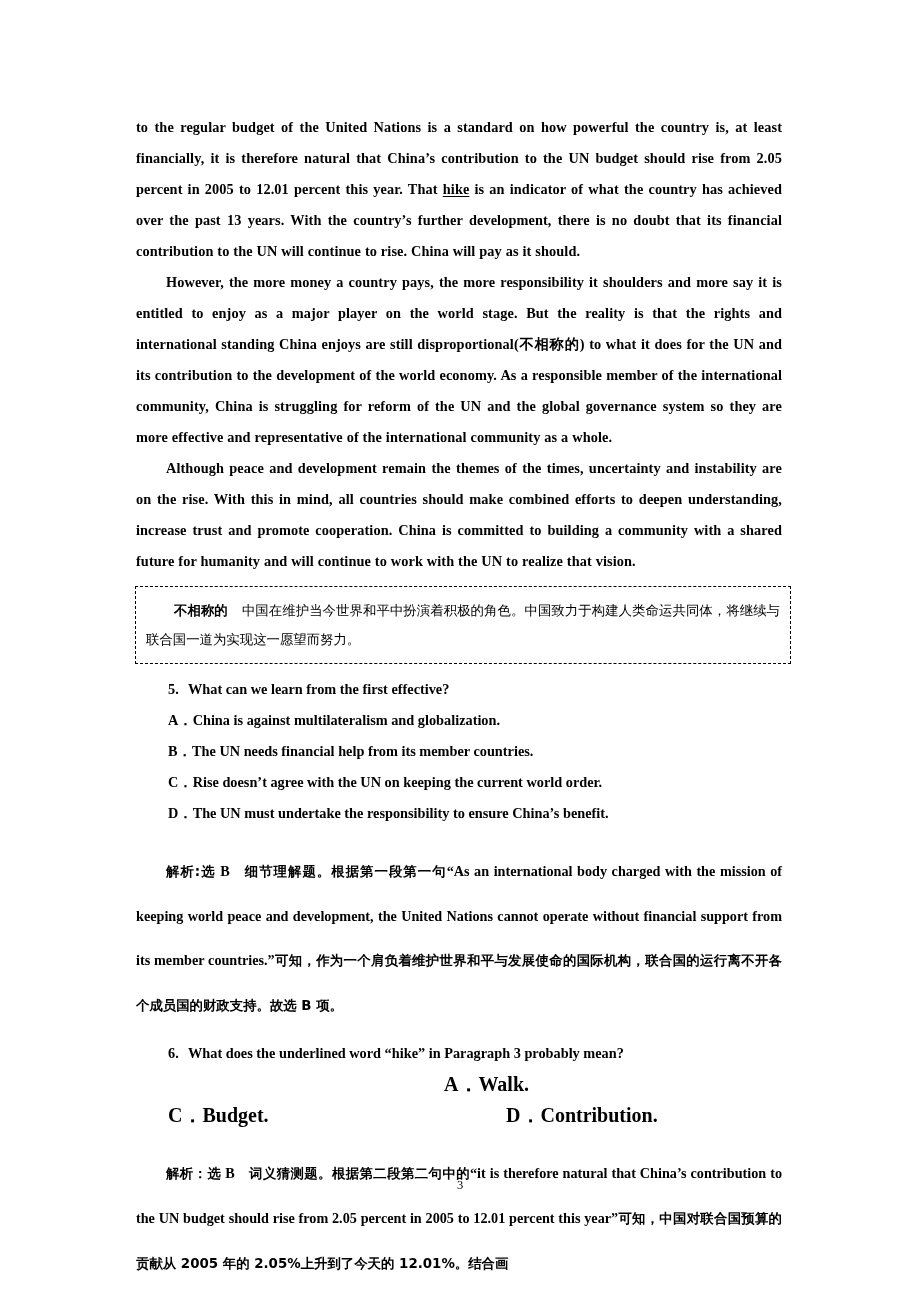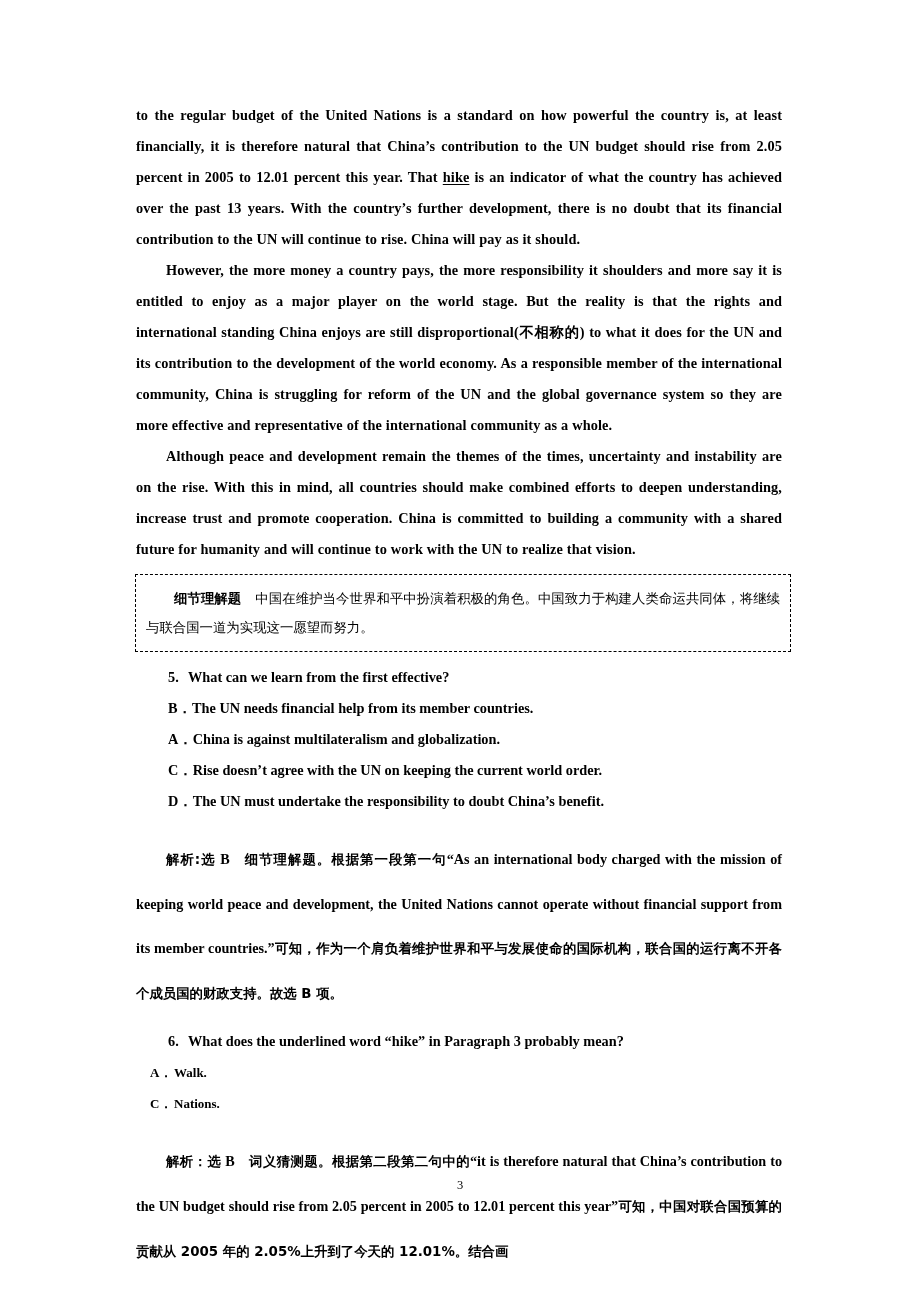--- a/index.html
+++ b/index.html
@@ -12,21 +12,21 @@
     width: 920px;
     height: 1302px;
     background: #ffffff;
     overflow: hidden;
     font-family: "Liberation Serif", "DejaVu Serif", serif;
     color: #000000;
   }
   .content {
     position: absolute;
     left: 136px;
-    top: 100px;
+    top: 112px;
     width: 646px;
   }
   p.body-par {
     margin: 0;
     font-size: 14.3px;
     font-weight: bold;
     line-height: 31px;
     text-align: justify;
     text-justify: inter-word;
     letter-spacing: 0.1px;
@@ -85,25 +85,26 @@
     font-size: 14.3px;
     font-weight: bold;
     line-height: 31px;
     position: relative;
   }
   .opt .lbl {
     display: inline-block;
     min-width: 24px;
   }
   .opt-row {
-    margin: 0 0 0 14px;
-    font-size: 13px;
+    margin: 0 0 0 32px;
+    font-size: 20px;
     font-weight: bold;
     line-height: 31px;
     display: flex;
+    justify-content: flex-end;
   }
   .opt-row .cell-a {
     width: 338px;
     flex: 0 0 338px;
   }
   .opt-row .cell-b {
     flex: 1 1 auto;
   }
   .opt-row .lbl {
     display: inline-block;
@@ -148,42 +149,43 @@
 <div class="page">
   <div class="content">
 
     <p class="body-par"><span>to the regular budget of the United Nations is a standard on how powerful the country is, at least financially, it is therefore natural that China’s contribution to the UN budget should rise from 2.05 percent in 2005 to 12.01 percent this year. That </span><span class="u-hike">hike</span><span> is an indicator of what the country has achieved over the past 13 years. With the country’s further development, there is no doubt that its financial contribution to the UN will continue to rise. China will pay as it should.</span></p>
 
     <p class="body-par indent">However, the more money a country pays, the more responsibility it shoulders and more say it is entitled to enjoy as a major player on the world stage. But the reality is that the rights and international standing China enjoys are still disproportional(不相称的) to what it does for the UN and its contribution to the development of the world economy. As a responsible member of the international community, China is struggling for reform of the UN and the global governance system so they are more effective and representative of the international community as a whole.</p>
 
     <p class="body-par indent">Although peace and development remain the themes of the times, uncertainty and instability are on the rise. With this in mind, all countries should make combined efforts to deepen understanding, increase trust and promote cooperation. China is committed to building a community with a shared future for humanity and will continue to work with the UN to realize that vision.</p>
 
     <div class="note-box">
-      <p class="note-text"><span class="note-label">细节理解题</span><span class="gap"></span><span>中国在维护当今世界和平中扮演着积极的角色。中国致力于构建人类命运共同体，将继续与联合国一道为实现这一愿望而努力。</span></p>
+      <p class="note-text"><span class="note-label">不相称的</span><span class="gap"></span><span>中国在维护当今世界和平中扮演着积极的角色。中国致力于构建人类命运共同体，将继续与联合国一道为实现这一愿望而努力。</span></p>
     </div>
 
     <div class="qblock">
       <p class="qstem"><span class="qnum">5.</span><span>What can we learn from the first effective?</span></p>
 
+      <p class="opt"><span class="lbl">A．</span><span>China is against multilateralism and globalization.</span></p>
       <p class="opt"><span class="lbl">B．</span><span>The UN needs financial help from its member countries.</span></p>
-      <p class="opt"><span class="lbl">A．</span><span>China is against multilateralism and globalization.</span></p>
       <p class="opt"><span class="lbl">C．</span><span>Rise doesn’t agree with the UN on keeping the current world order.</span></p>
-      <p class="opt"><span class="lbl">D．</span><span>The UN must undertake the responsibility to doubt China’s benefit.</span></p>
+      <p class="opt"><span class="lbl">D．</span><span>The UN must undertake the responsibility to ensure China’s benefit.</span></p>
 
       <p class="explain"><span class="cn">解析:</span><span class="cn">选</span> <span class="ans-letter">B</span><span class="gap"></span><span class="cn">细节理解题。</span><span class="cn">根据第一段第一句</span><span>“As an international body charged with the mission of keeping world peace and development, the United Nations cannot operate without financial support from its member countries.”</span><span class="cn">可知，作为一个肩负着维护世界和平与发展使命的国际机构，联合国的运行离不开各个成员国的财政支持。故选 B 项。</span></p>
     </div>
 
     <div class="qblock">
       <p class="qstem"><span class="qnum">6.</span><span>What does the underlined word “hike” in Paragraph 3 probably mean?</span></p>
 
       <div class="opt-row">
         <div class="cell-a"><span class="lbl">A．</span><span>Walk.</span></div>
       </div>
       <div class="opt-row">
-        <div class="cell-a"><span class="lbl">C．</span><span>Nations.</span></div>
+        <div class="cell-a"><span class="lbl">C．</span><span>Budget.</span></div>
+        <div class="cell-b"><span class="lbl">D．</span><span>Contribution.</span></div>
       </div>
 
       <p class="explain"><span class="cn">解析：</span><span class="cn">选</span> <span class="ans-letter">B</span><span class="gap"></span><span class="cn">词义猜测题。</span><span class="cn">根据第二段第二句中的</span><span>“it is therefore natural that China’s contribution to the UN budget should rise from 2.05 percent in 2005 to 12.01 percent this year”</span><span class="cn">可知，中国对联合国预算的贡献从 2005 年的 2.05%上升到了今天的 12.01%。结合画</span></p>
     </div>
 
   </div>
 
   <div class="page-number">3</div>
 </div>
 

